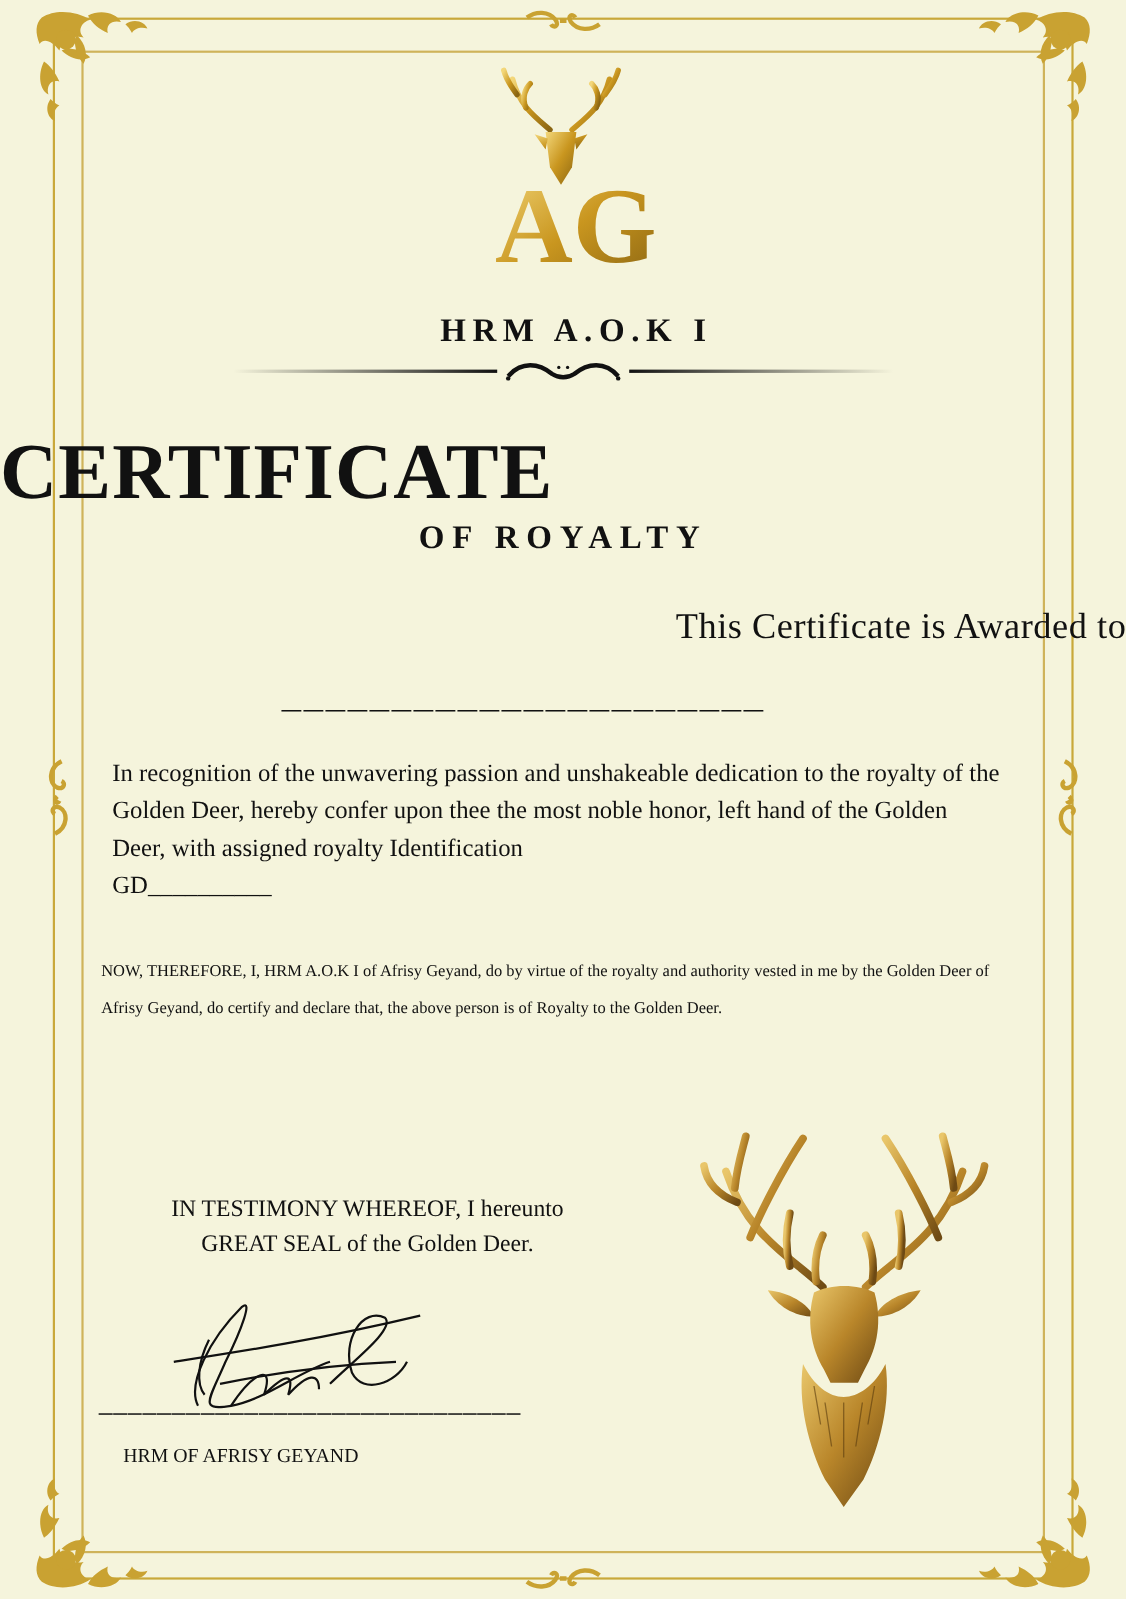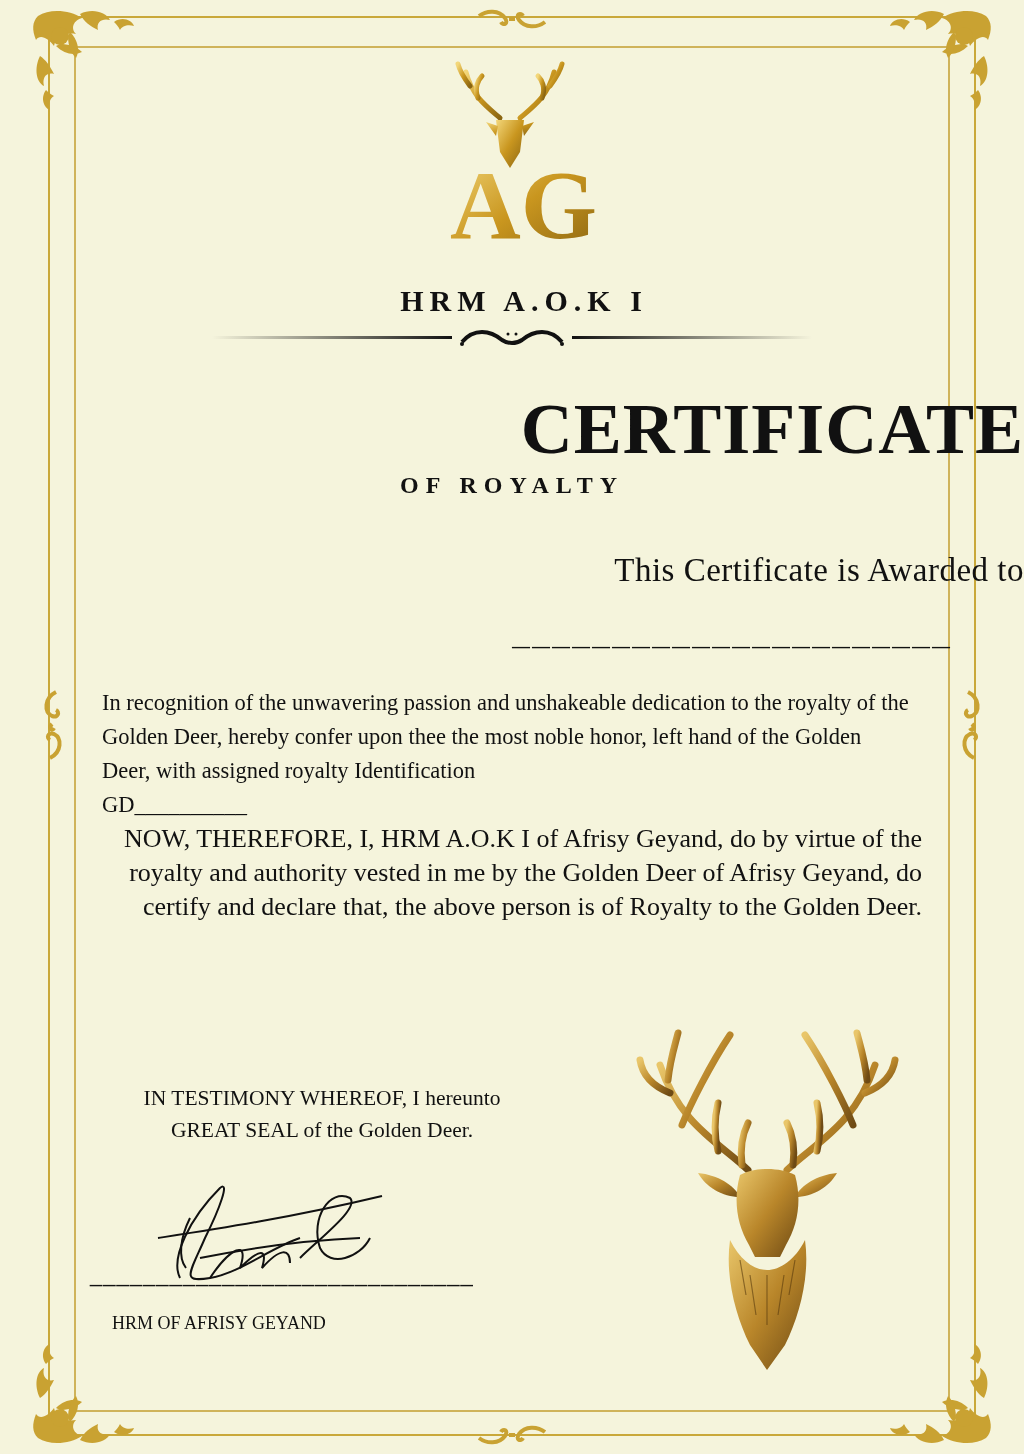--- a/index.html
+++ b/index.html
@@ -16,33 +16,33 @@
   .side-orn.l { left:38px; top:690px; }
   .side-orn.r { right:38px; top:690px; transform:scaleX(-1); }
   .mid-orn { position:absolute; width:70px; height:22px; }
   .mid-orn.t { left:477px; top:8px; }
   .mid-orn.b { left:477px; bottom:8px; transform:scaleY(-1); }
 
   .logo { position:absolute; left:420px; top:56px; width:180px; height:195px; }
   .issuer { position:absolute; top:284px; left:0; width:1024px; text-align:center;
             font-family:"Liberation Serif",serif; font-weight:bold; font-size:30px; letter-spacing:6px;padding-left:12px; }
   .divider { position:absolute; left:212px; top:324px; width:600px; height:28px; }
-  .title { position:absolute; top:388px; left:0; width:1024px; text-align:right;
+  .title { position:absolute; top:388px; left:0; width:1024px; text-align:left;
            font-family:"Liberation Serif",serif; font-weight:bold; font-size:72px; letter-spacing:1px; }
   .subtitle { position:absolute; top:472px; left:0; width:1024px; text-align:center;
-              font-family:"Liberation Serif",serif; font-weight:bold; font-size:24px; letter-spacing:7px; }
+              font-family:"Liberation Serif",serif; font-weight:bold; font-size:30px; letter-spacing:7px; }
   .awarded { position:absolute; top:552px; left:0; width:1024px; text-align:right;
              font-family:"Liberation Serif",serif; font-size:33px; letter-spacing:0.5px; }
-  .name-line { position:absolute; top:620px; left:0; width:952px; text-align:right;
+  .name-line { position:absolute; top:620px; left:0; width:952px; text-align:center;
                font-family:"Liberation Mono",monospace; font-size:30px; letter-spacing:2px; }
   .para1 { position:absolute; top:686px; left:102px; width:810px;
            font-family:"Liberation Serif",serif; font-size:22.5px; line-height:34px; }
-  .para2 { position:absolute; top:822px; left:92px; width:830px; text-align:right;
-           font-family:"Liberation Serif",serif; font-size:26px; line-height:34px; }
-  .testimony { position:absolute; top:1082px; left:92px; width:460px; text-align:center;
+  .para2 { position:absolute; top:866px; left:92px; width:830px; text-align:left;
+           font-family:"Liberation Serif",serif; font-size:15px; line-height:34px; }
+  .testimony { position:absolute; top:1082px; left:104px; width:460px; text-align:center;
                font-family:"Liberation Serif",serif; font-size:21.5px; line-height:32px; }
   .signature { position:absolute; left:150px; top:1178px; width:240px; height:110px; }
   .sig-line { position:absolute; top:1262px; left:90px; font-family:Liberation Sans, sans-serif; font-size:22px; letter-spacing:1px; }
   .sig-name { position:absolute; top:1290px; left:112px; font-family:"Liberation Serif",serif; font-size:18px;margin-top:23px; }
   .deer { position:absolute; left:630px; top:1025px; width:275px; height:345px; }
 </style>
 </head>
 <body>
 
 <div class="frame-outer"></div>

